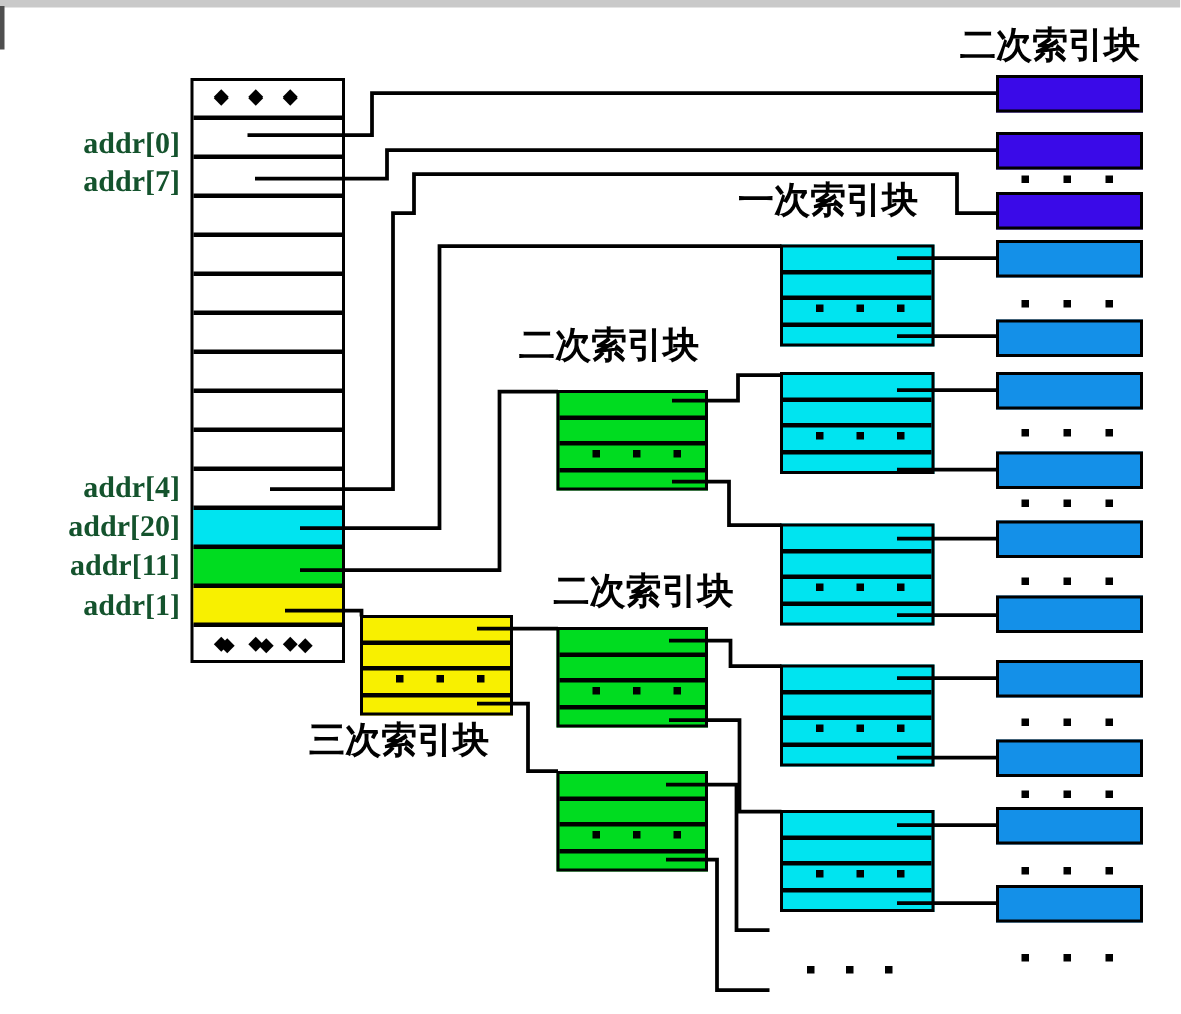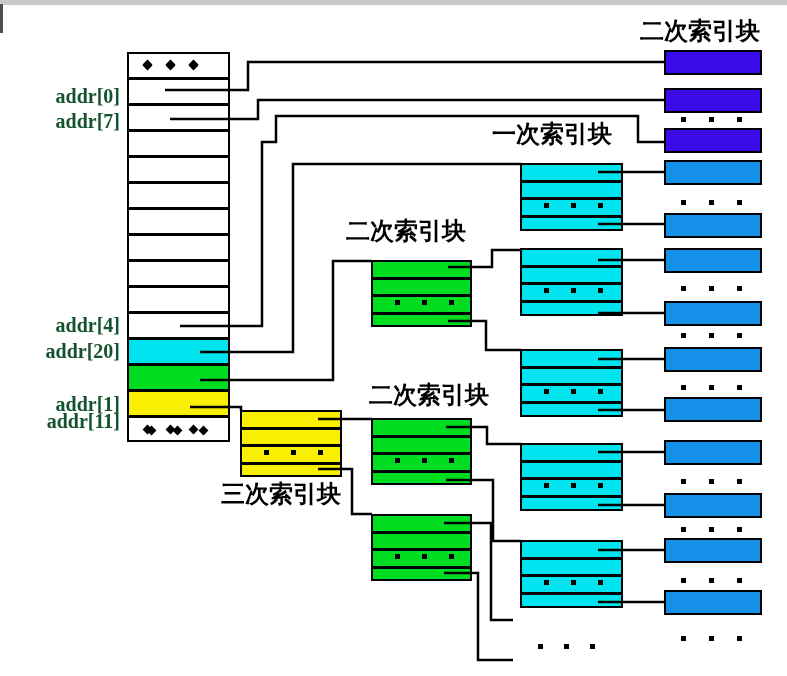--- a/index.html
+++ b/index.html
@@ -10,21 +10,21 @@
   .lbl{
     position:absolute;font-weight:bold;color:#000;white-space:nowrap;
     font-family:"Liberation Sans","DejaVu Sans",sans-serif;
     height:27px;line-height:27px;
   }
   .t-inode   {left:121px;top:12px;width:112px;text-align:center;font-size:27px;letter-spacing:1px;}
   .t-filedata{left:640px;top:17px;font-size:24px;}
   .t-single  {left:492px;top:120px;font-size:24px;}
   .t-double1 {left:346px;top:217px;font-size:24px;}
   .t-double2 {left:369px;top:381px;font-size:24px;}
-  .t-triple  {left:206px;top:480px;font-size:24px;margin-left:15px;}
+  .t-triple  {left:206px;top:480px;font-size:24px;}
   .addr-lbl{
     position:absolute;left:0;width:120px;text-align:right;
     font-family:Liberation Serif, serif;
     font-weight:bold;font-size:20px;height:22px;line-height:22px;color:#14532d;
   }
   .blk{position:absolute;box-sizing:border-box;border:2px solid #000;}
   .sep{position:absolute;left:0;background:#000;}
   .fill-row{position:absolute;left:0;}
   .dot{position:absolute;background:#000;}
   .dot.diamond{transform:rotate(45deg);}
@@ -225,17 +225,17 @@
     <div class="lbl t-filedata">二次索引块</div>
     <div class="lbl t-single">一次索引块</div>
     <div class="lbl t-double1">二次索引块</div>
     <div class="lbl t-double2">二次索引块</div>
     <div class="lbl t-triple">三次索引块</div>
     <div id="addr-labels">
         <div class="addr-lbl" style="top: 85px;">addr[0]</div>
         <div class="addr-lbl" style="top: 110px;">addr[7]</div>
         <div class="addr-lbl" style="top: 314px;">addr[4]</div>
         <div class="addr-lbl" style="top: 340px;">addr[20]</div>
-        <div class="addr-lbl" style="top: 366px; margin-top: 44px;">addr[11]</div>
+        <div class="addr-lbl" style="top: 366px;">addr[11]</div>
         <div class="addr-lbl" style="top: 393px;">addr[1]</div>
       </div>
   </div>
 </div>
 
 </body></html>

